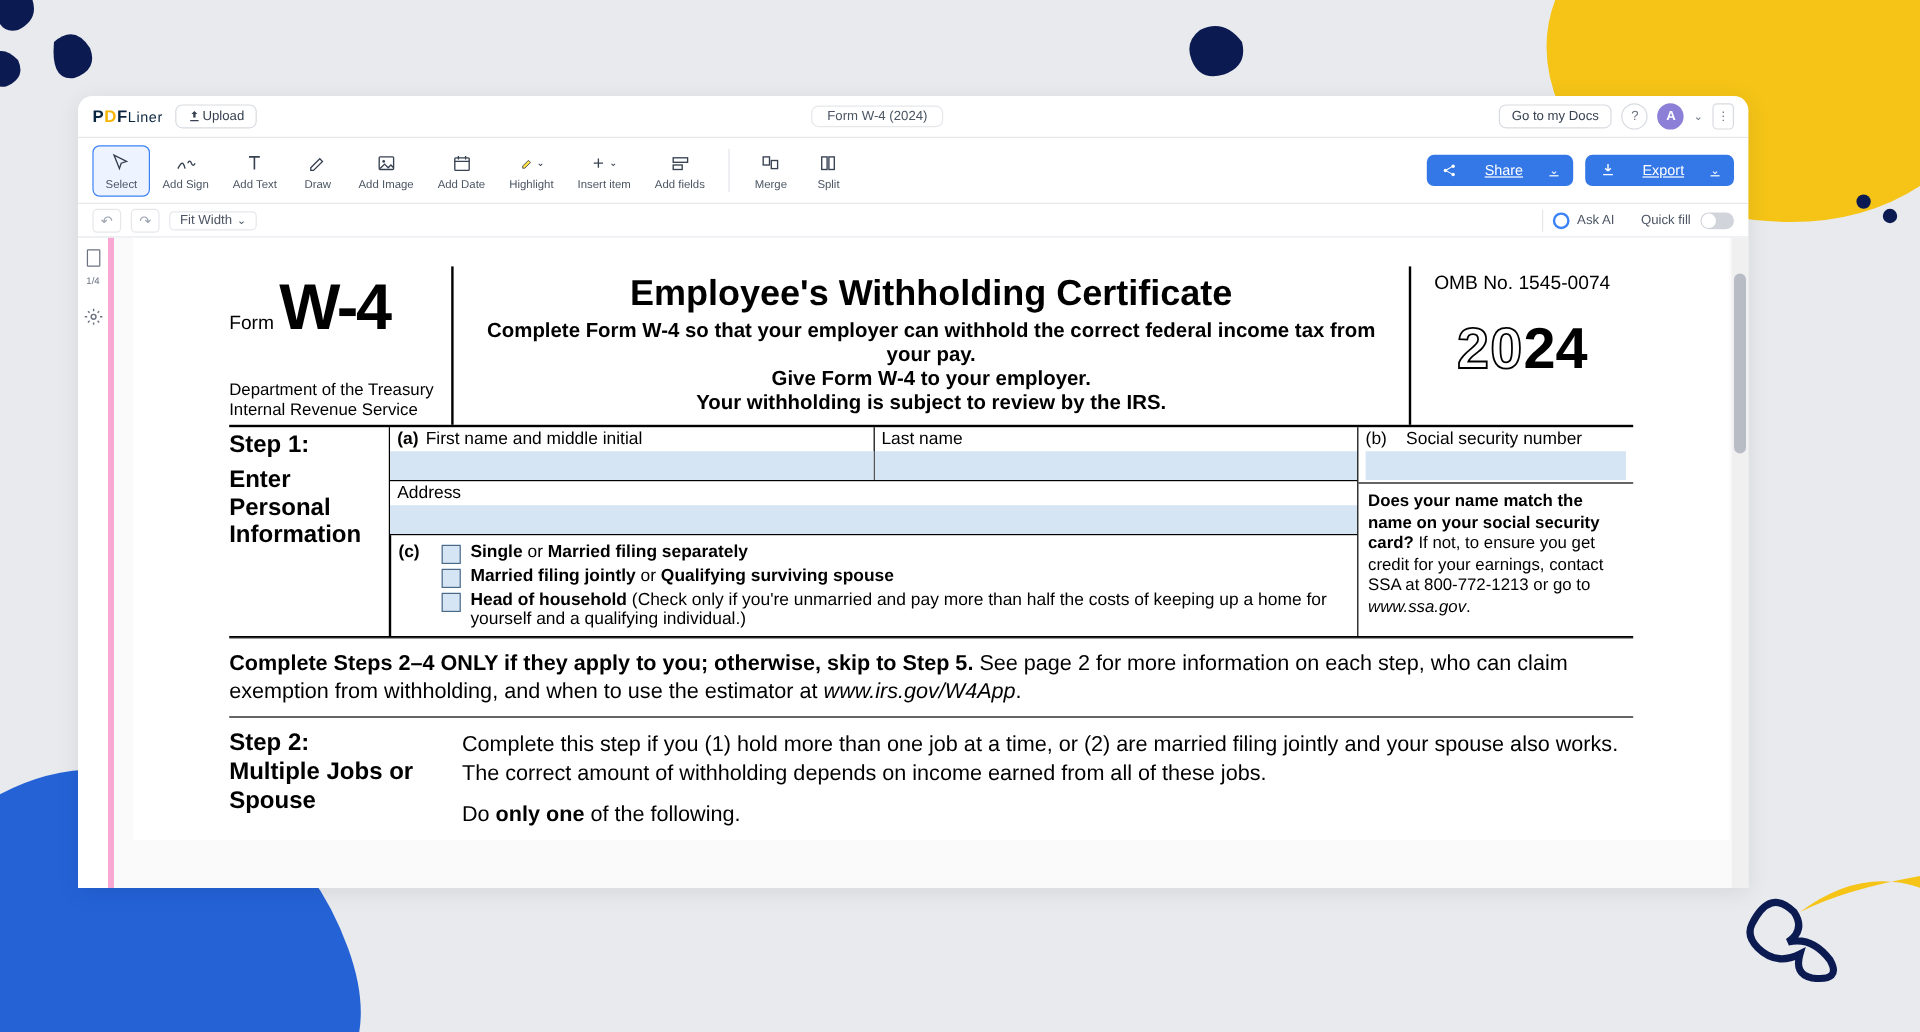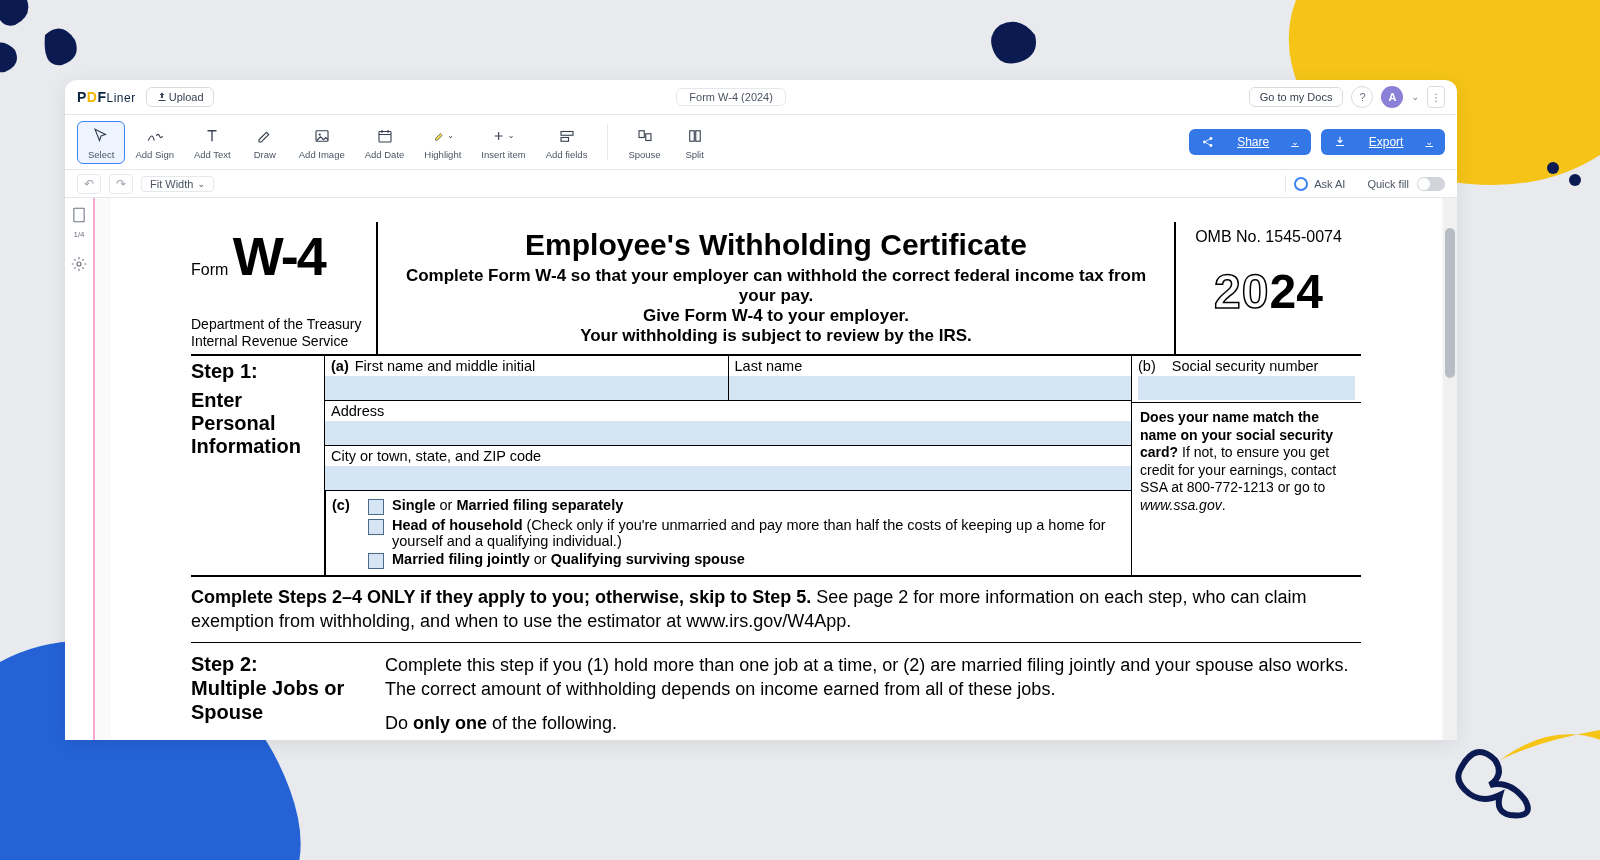--- a/index.html
+++ b/index.html
@@ -52,21 +52,21 @@
 .sb-zoom { border: 1px solid #e5e7eb; border-radius: 4px; padding: 1px 8px; color: #4b5563; cursor: pointer; display: flex; align-items: center; gap: 4px; }
 .subbar-right { margin-left: auto; display: flex; align-items: center; gap: 14px; }
 .ask-ai { display: flex; align-items: center; gap: 6px; color: #4b5563; cursor: pointer; padding: 2px 8px; border-left: 1px solid #e5e7eb; }
 .ask-ai .circle { width: 14px; height: 14px; border-radius: 50%; border: 2px solid #3b82f6; }
 .quickfill { display: flex; align-items: center; gap: 8px; color: #4b5563; }
 .toggle { width: 28px; height: 14px; background: #d1d5db; border-radius: 999px; position: relative; cursor: pointer; }
 .toggle::after { content: ""; position: absolute; top: 1px; left: 1px; width: 12px; height: 12px; background: #fff; border-radius: 50%; }
 
 
 .body { display: flex; flex: 1; overflow: hidden; }
-.sidebar { width: 30px; border-right: 2px solid #f9a8d4; display: flex; flex-direction: column; align-items: center; padding-top: 6px; gap: 4px; }
+.sidebar { width: 30px; border-right: 5px solid #f9a8d4; display: flex; flex-direction: column; align-items: center; padding-top: 6px; gap: 4px; }
 .sb-icon { width: 22px; height: 22px; display: flex; align-items: center; justify-content: center; color: #6b7280; cursor: pointer; font-size: 14px; }
 .sb-page { font-size: 8px; color: #6b7280; }
 
 .viewer { flex: 1; overflow: auto; background: #fafafa; position: relative; }
 .scroll-vis { position: absolute; right: 0; top: 0; width: 14px; height: 100%; background: #f0f0f0; }
 .scroll-thumb { position: absolute; right: 2px; top: 30px; width: 10px; height: 150px; background: #b8bcc4; border-radius: 5px; cursor: pointer; }
 
 
 .page { background: #fff; margin: 0 auto; width: 1330px; padding: 24px 80px 0 80px; font-family: Arial, Helvetica, sans-serif; }
 
@@ -109,21 +109,21 @@
 .ssn-text .b { font-weight: 700; }
 .ssn-text .i { font-style: italic; }
 
 .filing { padding: 4px 6px; font-size: 14.5px; border-left: 1.5px solid #000; }
 .filing .row { display: flex; align-items: flex-start; gap: 8px; margin: 2px 0; }
 .filing .cb { width: 16px; height: 16px; background: #d6e5f3; border: 1.5px solid #4a6a8a; flex-shrink: 0; margin-top: 2px; cursor: pointer; }
 .filing .lead { font-weight: 700; width: 28px; flex-shrink: 0; }
 
 .instr { border-top: 1.5px solid #000; border-bottom: 1.5px solid #000; padding: 8px 0; font-size: 18px; line-height: 1.35; }
 .instr .b { font-weight: 700; }
-.instr .i { }
+.instr .i { font-style: italic; }
 
 .step2 { display: flex; padding-top: 10px; gap: 24px; }
 .step2-left { width: 170px; }
 .step2-left .st { font-size: 20px; font-weight: 700; }
 .step2-left .tt { font-size: 20px; font-weight: 700; line-height: 1.2; }
 .step2-right { flex: 1; font-size: 18px; line-height: 1.35; }
 .step2-right .p { margin-bottom: 10px; }
 .step2-right .b { font-weight: 700; }
 
 </style>
@@ -258,21 +258,21 @@
   </div>
   <div class="tool-sep"></div>
   <div class="tool-group">
     <div class="tool">
       <span class="i">
             <svg width="18" height="18" viewBox="0 0 24 24">
               <rect x="4" y="5" width="7" height="9" fill="none" stroke="#374151" stroke-width="1.5"></rect>
               <rect x="13" y="9" width="7" height="9" fill="none" stroke="#374151" stroke-width="1.5"></rect>
             </svg>
           </span>
-      <span class="lbl">Spouse</span>
+      <span class="lbl">Merge</span>
     </div>
     <div class="tool">
       <span class="i">
             <svg width="18" height="18" viewBox="0 0 24 24">
               <rect x="5" y="5" width="6" height="14" fill="none" stroke="#374151" stroke-width="1.5"></rect>
               <rect x="13" y="5" width="6" height="14" fill="none" stroke="#374151" stroke-width="1.5"></rect>
             </svg>
           </span>
       <span class="lbl">Split</span>
     </div>
@@ -381,39 +381,35 @@
             </div>
             <div class="half cell-inner">
               <div class="cell">Last name</div>
               <div class="fill"></div>
             </div>
           </div>
           <div class="srow cell-inner">
             <div class="cell">Address</div>
             <div class="fill"></div>
           </div>
-          <div class="srow cell-inner">
-            <div class="cell">City or town, state, and ZIP code</div>
-            <div class="fill"></div>
-          </div>
           <div class="filing">
             <div class="row">
               <span class="lead">(c)</span>
               <div class="cb"></div>
               <span><b>Single </b><span>or </span><b>Married filing separately</b></span>
             </div>
             <div class="row">
               <span class="lead"></span>
               <div class="cb"></div>
-              <span><b>Head of household </b><span>(Check only if you're unmarried and pay more than half the costs of keeping up a home for yourself and a qualifying individual.)</span></span>
+              <span><b>Married filing jointly </b><span>or </span><b>Qualifying surviving spouse</b></span>
             </div>
             <div class="row">
               <span class="lead"></span>
               <div class="cb"></div>
-              <span><b>Married filing jointly </b><span>or </span><b>Qualifying surviving spouse</b></span>
+              <span><b>Head of household </b><span>(Check only if you're unmarried and pay more than half the costs of keeping up a home for yourself and a qualifying individual.)</span></span>
             </div>
           </div>
         </div>
         <div class="step1-right">
           <div class="ssn-top">
             <div class="cell-header"><span class="b">(b)</span>&nbsp;<span class="b">Social security number</span></div>
             <div class="ssn-fill"></div>
           </div>
           <div class="ssn-text">
             <span class="b">Does your name match the name on your social security card?</span><span> If not, to ensure you get credit for your earnings, contact SSA at 800-772-1213 or go to </span><span class="i">www.ssa.gov</span>.

